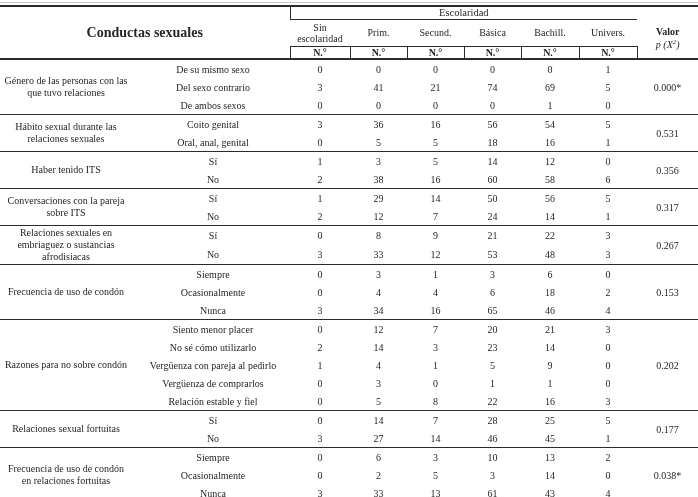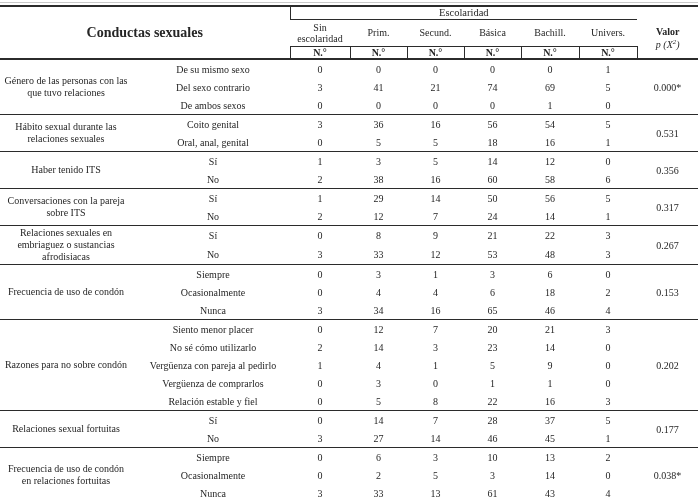--- a/index.html
+++ b/index.html
@@ -325,21 +325,21 @@
         <td class="num">16</td>
         <td class="num">3</td>
       </tr>
       <tr class="group-start">
         <td class="cat" rowspan="2"><span>Relaciones sexual fortuitas</span></td>
         <td class="sub">Sí</td>
         <td class="num">0</td>
         <td class="num">14</td>
         <td class="num">7</td>
         <td class="num">28</td>
-        <td class="num">37</td>
+        <td class="num">25</td>
         <td class="num">5</td>
         <td class="pval" rowspan="2">0.177</td>
       </tr>
       <tr>
         <td class="sub">No</td>
         <td class="num">3</td>
         <td class="num">27</td>
         <td class="num">14</td>
         <td class="num">46</td>
         <td class="num">45</td>

